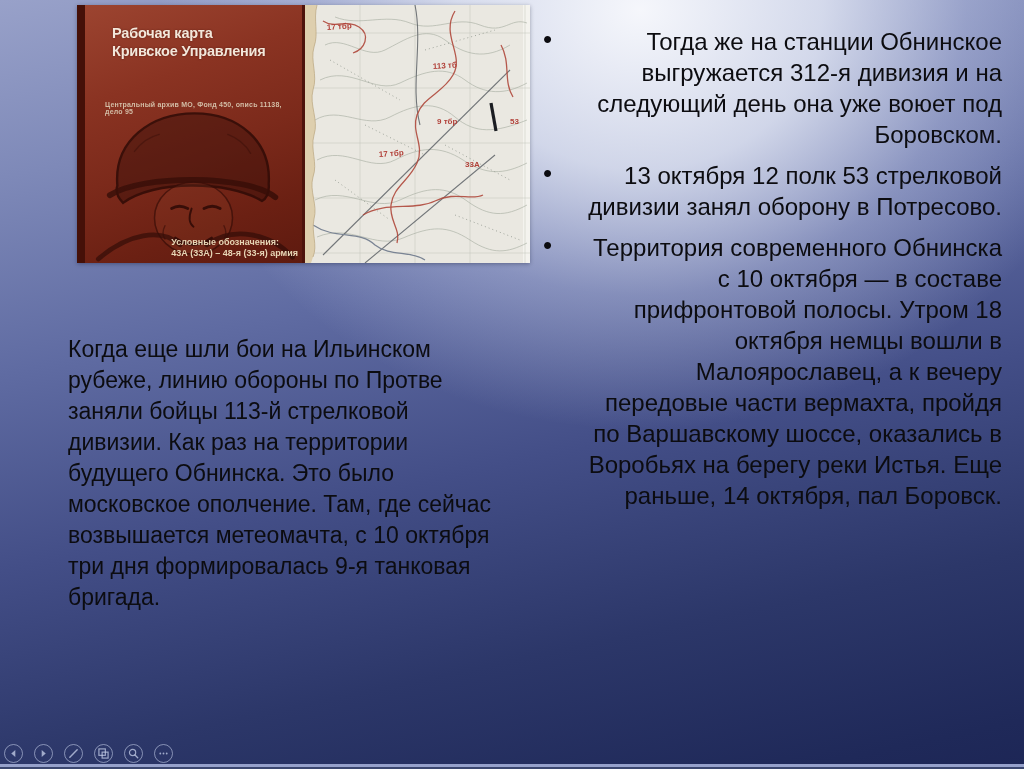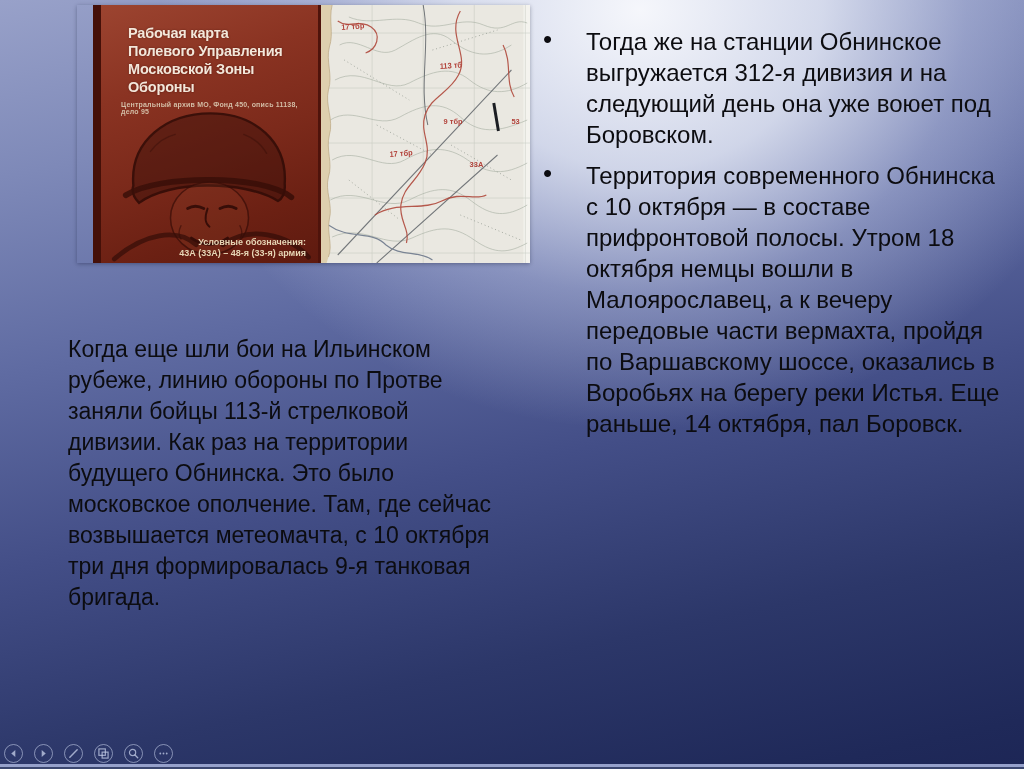--- a/index.html
+++ b/index.html
@@ -12,37 +12,37 @@
         rgba(205,212,238,.38) 68%, rgba(170,180,220,0) 100%),
       linear-gradient(168deg,#98a1c9 0%,#7e89b8 18%,#5f6ba2 38%,
         #434e87 58%,#2c3769 78%,#1f2959 95%,#1d2656 100%);
   }
 
   
   .photo{position:absolute;left:77px;top:5px;width:453px;height:258px;display:flex;
          box-shadow:0 1px 4px rgba(10,15,40,.35);}
   .poster{position:relative;width:228px;height:100%;flex:0 0 auto;overflow:hidden;
     background:linear-gradient(160deg,#9c4430 0%,#8a3322 30%,#7c2a1b 55%,#6b2013 80%,#5e1a0f 100%);
-    border-left:8px solid #451008;border-right:3px solid #4e130b;box-sizing:border-box;margin-left:16px;}
+    border-left:8px solid #451008;border-right:3px solid #4e130b;box-sizing:border-box;}
   .poster-title{position:absolute;top:19px;left:27px;right:6px;
     color:#f3e7da;font-weight:bold;font-size:14.5px;line-height:18px;letter-spacing:-.2px;
     text-shadow:0 0 2px rgba(60,10,5,.6);}
   .poster-archive{position:absolute;top:96px;left:20px;right:4px;
     color:#d3bda6;font-weight:bold;font-size:7px;letter-spacing:.2px;}
   .soldier{position:absolute;left:0;top:93px;width:100%;height:165px;}
-  .poster-legend{position:absolute;bottom:4px;right:12px;text-align:right;
+  .poster-legend{position:absolute;bottom:4px;right:4px;text-align:left;
     color:#e7d5b5;font-weight:bold;font-size:9px;line-height:11px;}
   .map{position:relative;flex:1 1 auto;height:100%;}
   .map svg{display:block;width:100%;height:100%;}
 
   
   .left-text{position:absolute;left:68px;top:334px;width:432px;
     color:#0c0c10;font-size:23px;line-height:31px;}
   .bullets{position:absolute;left:540px;top:26px;width:462px;margin:0;padding:0;
-    list-style:none;color:#0c0c10;font-size:24px;line-height:31px;}
+    list-style:none;color:#0c0c10;font-size:24px;line-height:31px;text-align:right;}
   .bullets li{position:relative;padding-left:46px;}
   .bullets li + li{margin-top:10px;}
   .bullets li::before{content:"\2022";position:absolute;left:3px;top:-2px;
     font-size:26px;color:#0c0c10;}
 
   
   .toolbar{position:absolute;left:4px;bottom:6px;display:flex;gap:11px;}
   .tb-btn{width:19px;height:19px;border-radius:50%;box-sizing:border-box;
     border:1.5px solid rgba(190,200,228,.62);background:transparent;padding:0;
     display:flex;align-items:center;justify-content:center;cursor:pointer;
@@ -56,22 +56,21 @@
 </head>
 <body>
 
 <div class="slide">
 
   <div class="photo">
 
     <div class="poster">
       <div class="poster-title">
         <div>Рабочая карта</div>
-        <div>Полевого Управления</div>
-        <div>Московской Зоны Обороны</div>
+        <div>Кривское Управления</div>
       </div>
       <div class="poster-archive">Центральный архив МО, Фонд 450, опись 11138, дело 95</div>
 
       <svg class="soldier" viewBox="0 0 228 165">
         <g fill="none" stroke="#2a0905" stroke-linecap="round" opacity="0.8">
           <path d="M34,88 C30,40 70,12 115,12 C162,12 196,42 193,86 C194,96 190,102 186,104 C150,82 72,82 40,106 C34,100 32,94 34,88 Z" fill="rgba(44,10,6,0.5)" stroke-width="2.5"></path>
           <path d="M26,98 C60,76 170,76 200,100" stroke-width="6" opacity="0.85"></path>
           <ellipse cx="114" cy="122" rx="41" ry="38" fill="rgba(168,90,60,0.22)" stroke-width="1.6" opacity="0.7"></ellipse>
           <path d="M91,112 q8,-5 17,0" stroke-width="3"></path>
           <path d="M125,112 q9,-5 17,0" stroke-width="3"></path>
@@ -156,20 +155,21 @@
         <path d="M0,0 L12,0 C8,15 14,28 9,42 C5,56 13,70 8,85 C4,100 14,115 9,130 C5,145 13,158 8,172 C4,186 13,200 9,214 C6,228 13,240 8,252 L6,258 L0,258 Z" fill="#decfae"></path>
         <path d="M12,0 C8,15 14,28 9,42 C5,56 13,70 8,85 C4,100 14,115 9,130 C5,145 13,158 8,172 C4,186 13,200 9,214 C6,228 13,240 8,252" fill="none" stroke="#b9a57f" stroke-width="1" opacity="0.7"></path>
       </svg>
     </div>
   </div>
 
   <div class="left-text">Когда еще шли бои на Ильинском рубеже, линию обороны по Протве заняли бойцы 113-й стрелковой дивизии. Как раз на территории будущего Обнинска. Это было московское ополчение. Там, где сейчас возвышается метеомачта, с 10 октября три дня формировалась 9-я танковая бригада.</div>
 
   <ul class="bullets">
     <li>Тогда же на станции Обнинское выгружается 312-я дивизия и на следующий день она уже воюет под Боровском.</li>
+    <li>13 октября 12 полк 53 стрелковой дивизии занял оборону в Потресово.</li>
     <li>Территория современного Обнинска с 10 октября — в составе прифронтовой полосы. Утром 18 октября немцы вошли в Малоярославец, а к вечеру передовые части вермахта, пройдя по Варшавскому шоссе, оказались в Воробьях на берегу реки Истья. Еще раньше, 14 октября, пал Боровск.</li>
   </ul>
 
   <div class="toolbar">
     <button class="tb-btn" title="">
       <svg width="9" height="9" viewBox="0 0 10 10">
         <path d="M7,1 L2.5,5 L7,9 Z" fill="currentColor"></path>
       </svg>
     </button>
     <button class="tb-btn" title="">

